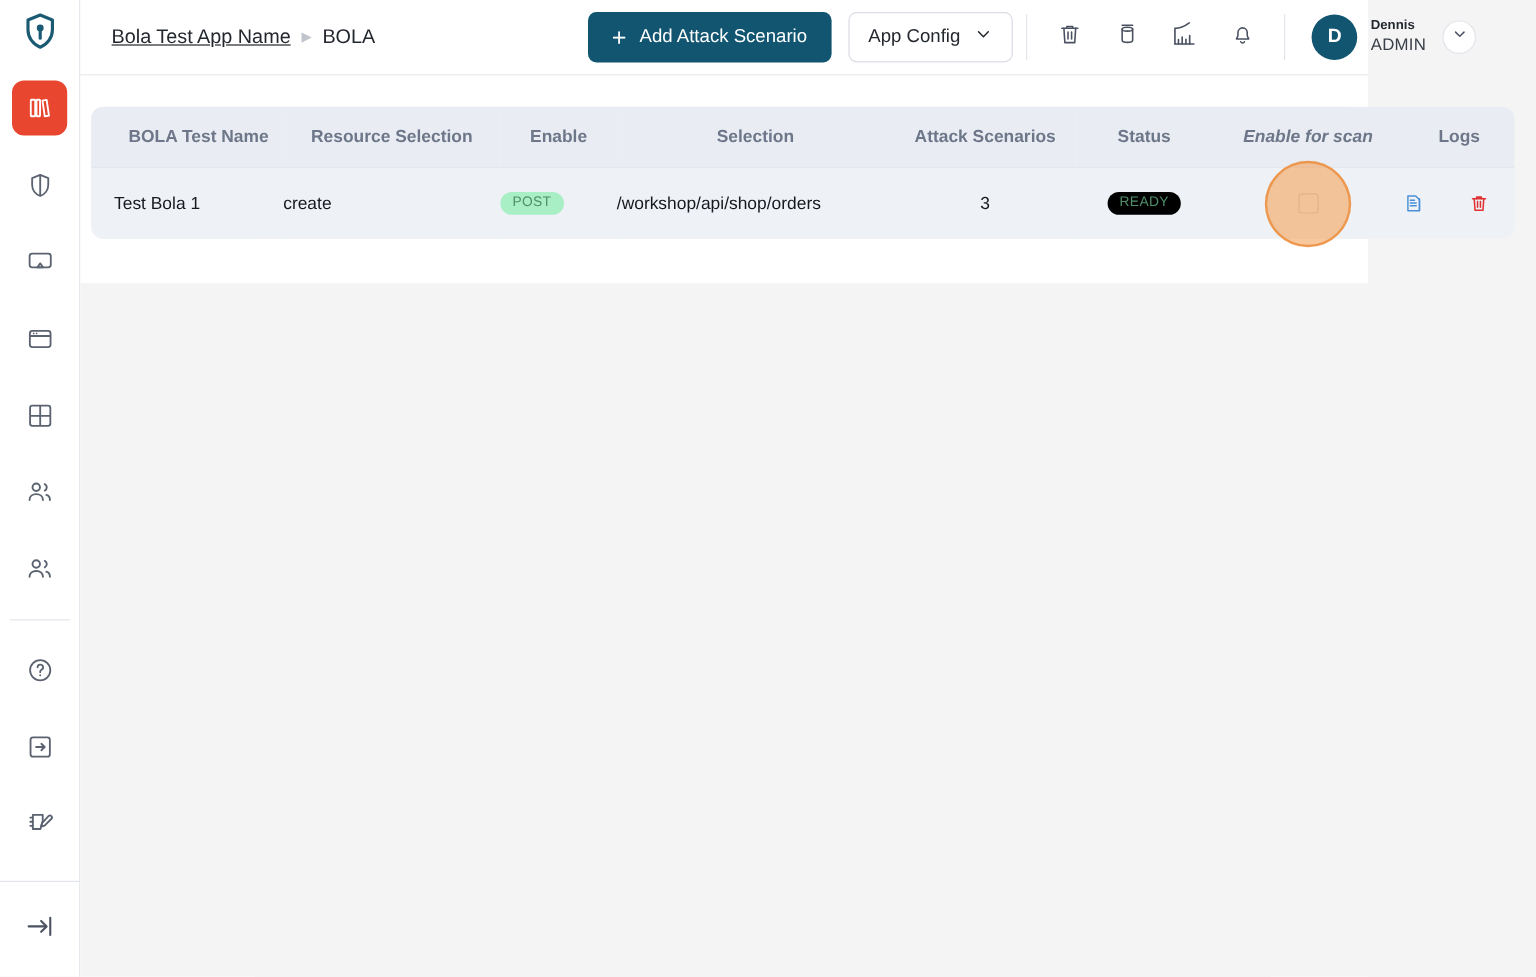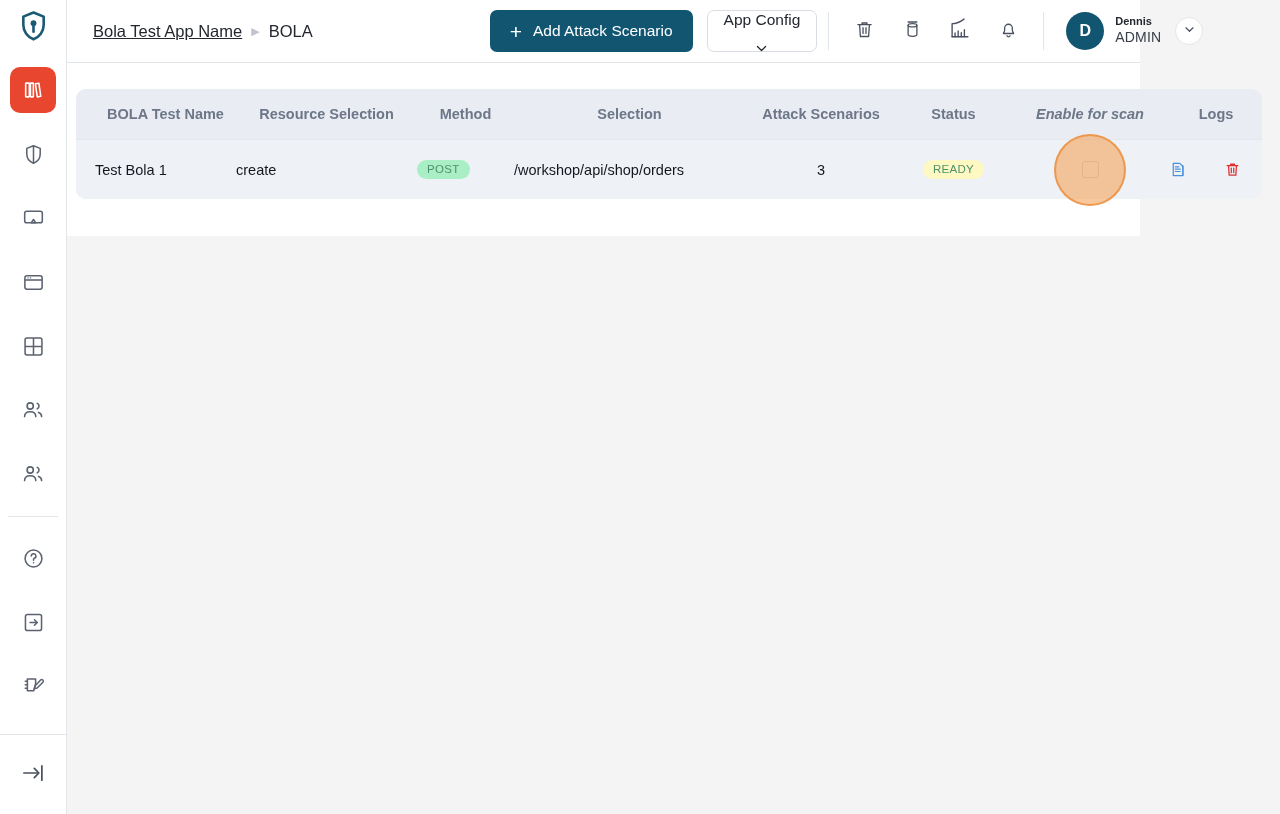--- a/index.html
+++ b/index.html
@@ -69,21 +69,21 @@
     display: inline-flex; align-items: center; gap: 11px;
     cursor: pointer; white-space: nowrap;
   }
   .btn-primary .plus { font-size: 21px; line-height: 1; font-weight: 400; }
   .btn-outline {
     background: #ffffff; color: #23272e;
     border: 1px solid #d9dde3; border-radius: 7px;
     height: 42px; padding: 0 16px;
     font-size: 15.5px; font-family: "Liberation Sans", sans-serif;
     display: inline-flex; align-items: center; gap: 12px;
-    cursor: pointer; white-space: nowrap; flex-direction: column;
+    cursor: pointer; white-space: nowrap;
   }
 
   .header-right {
     margin-left: auto; display: flex; align-items: center;
   }
   .divider-v { width: 1px; height: 38px; background: #e2e5ea; margin: 0 11px; }
   .icon-btn {
     width: 34px; height: 34px; display: flex; align-items: center; justify-content: center;
     color: #4a5160; cursor: pointer; margin: 0 7px;
   }
@@ -146,21 +146,21 @@
   .th-center, .td-center { text-align: center !important; }
 
   .badge {
     display: inline-block;
     padding: 3px 10px 4px;
     border-radius: 11px;
     font-size: 11.5px;
     letter-spacing: 0.3px;
   }
   .badge-method { background: #a9efc5; color: #4f8f6a; }
-  .badge-status { background: #fef9c3; color: #4f8f6a; }
+  .badge-status { background: #000000; color: #4f8f6a; }
 
   .checkbox {
     width: 17px; height: 17px;
     border: 1px solid #c3c8d1;
     border-radius: 3px;
     background: #eef1f6;
     display: inline-block; vertical-align: middle;
     cursor: pointer;
   }
   .cell-enable { position: relative; }
@@ -407,21 +407,21 @@
 
     <section class="content">
       <div class="content-bottom"></div>
 
       <div class="table-wrap">
         <table class="grid">
           <thead>
             <tr>
               <th class="c-name">BOLA Test Name</th>
               <th class="c-res">Resource Selection</th>
-              <th class="c-method">Method</th>
+              <th class="c-method">Enable</th>
               <th class="c-endp">Selection</th>
               <th class="c-scen th-center">Attack Scenarios</th>
               <th class="c-status th-center">Status</th>
               <th class="c-enable th-center">Enable for scan</th>
               <th class="c-logs">Logs</th>
             </tr>
           </thead>
           <tbody>
             <tr class="row">
               <td>Test Bola 1</td>

